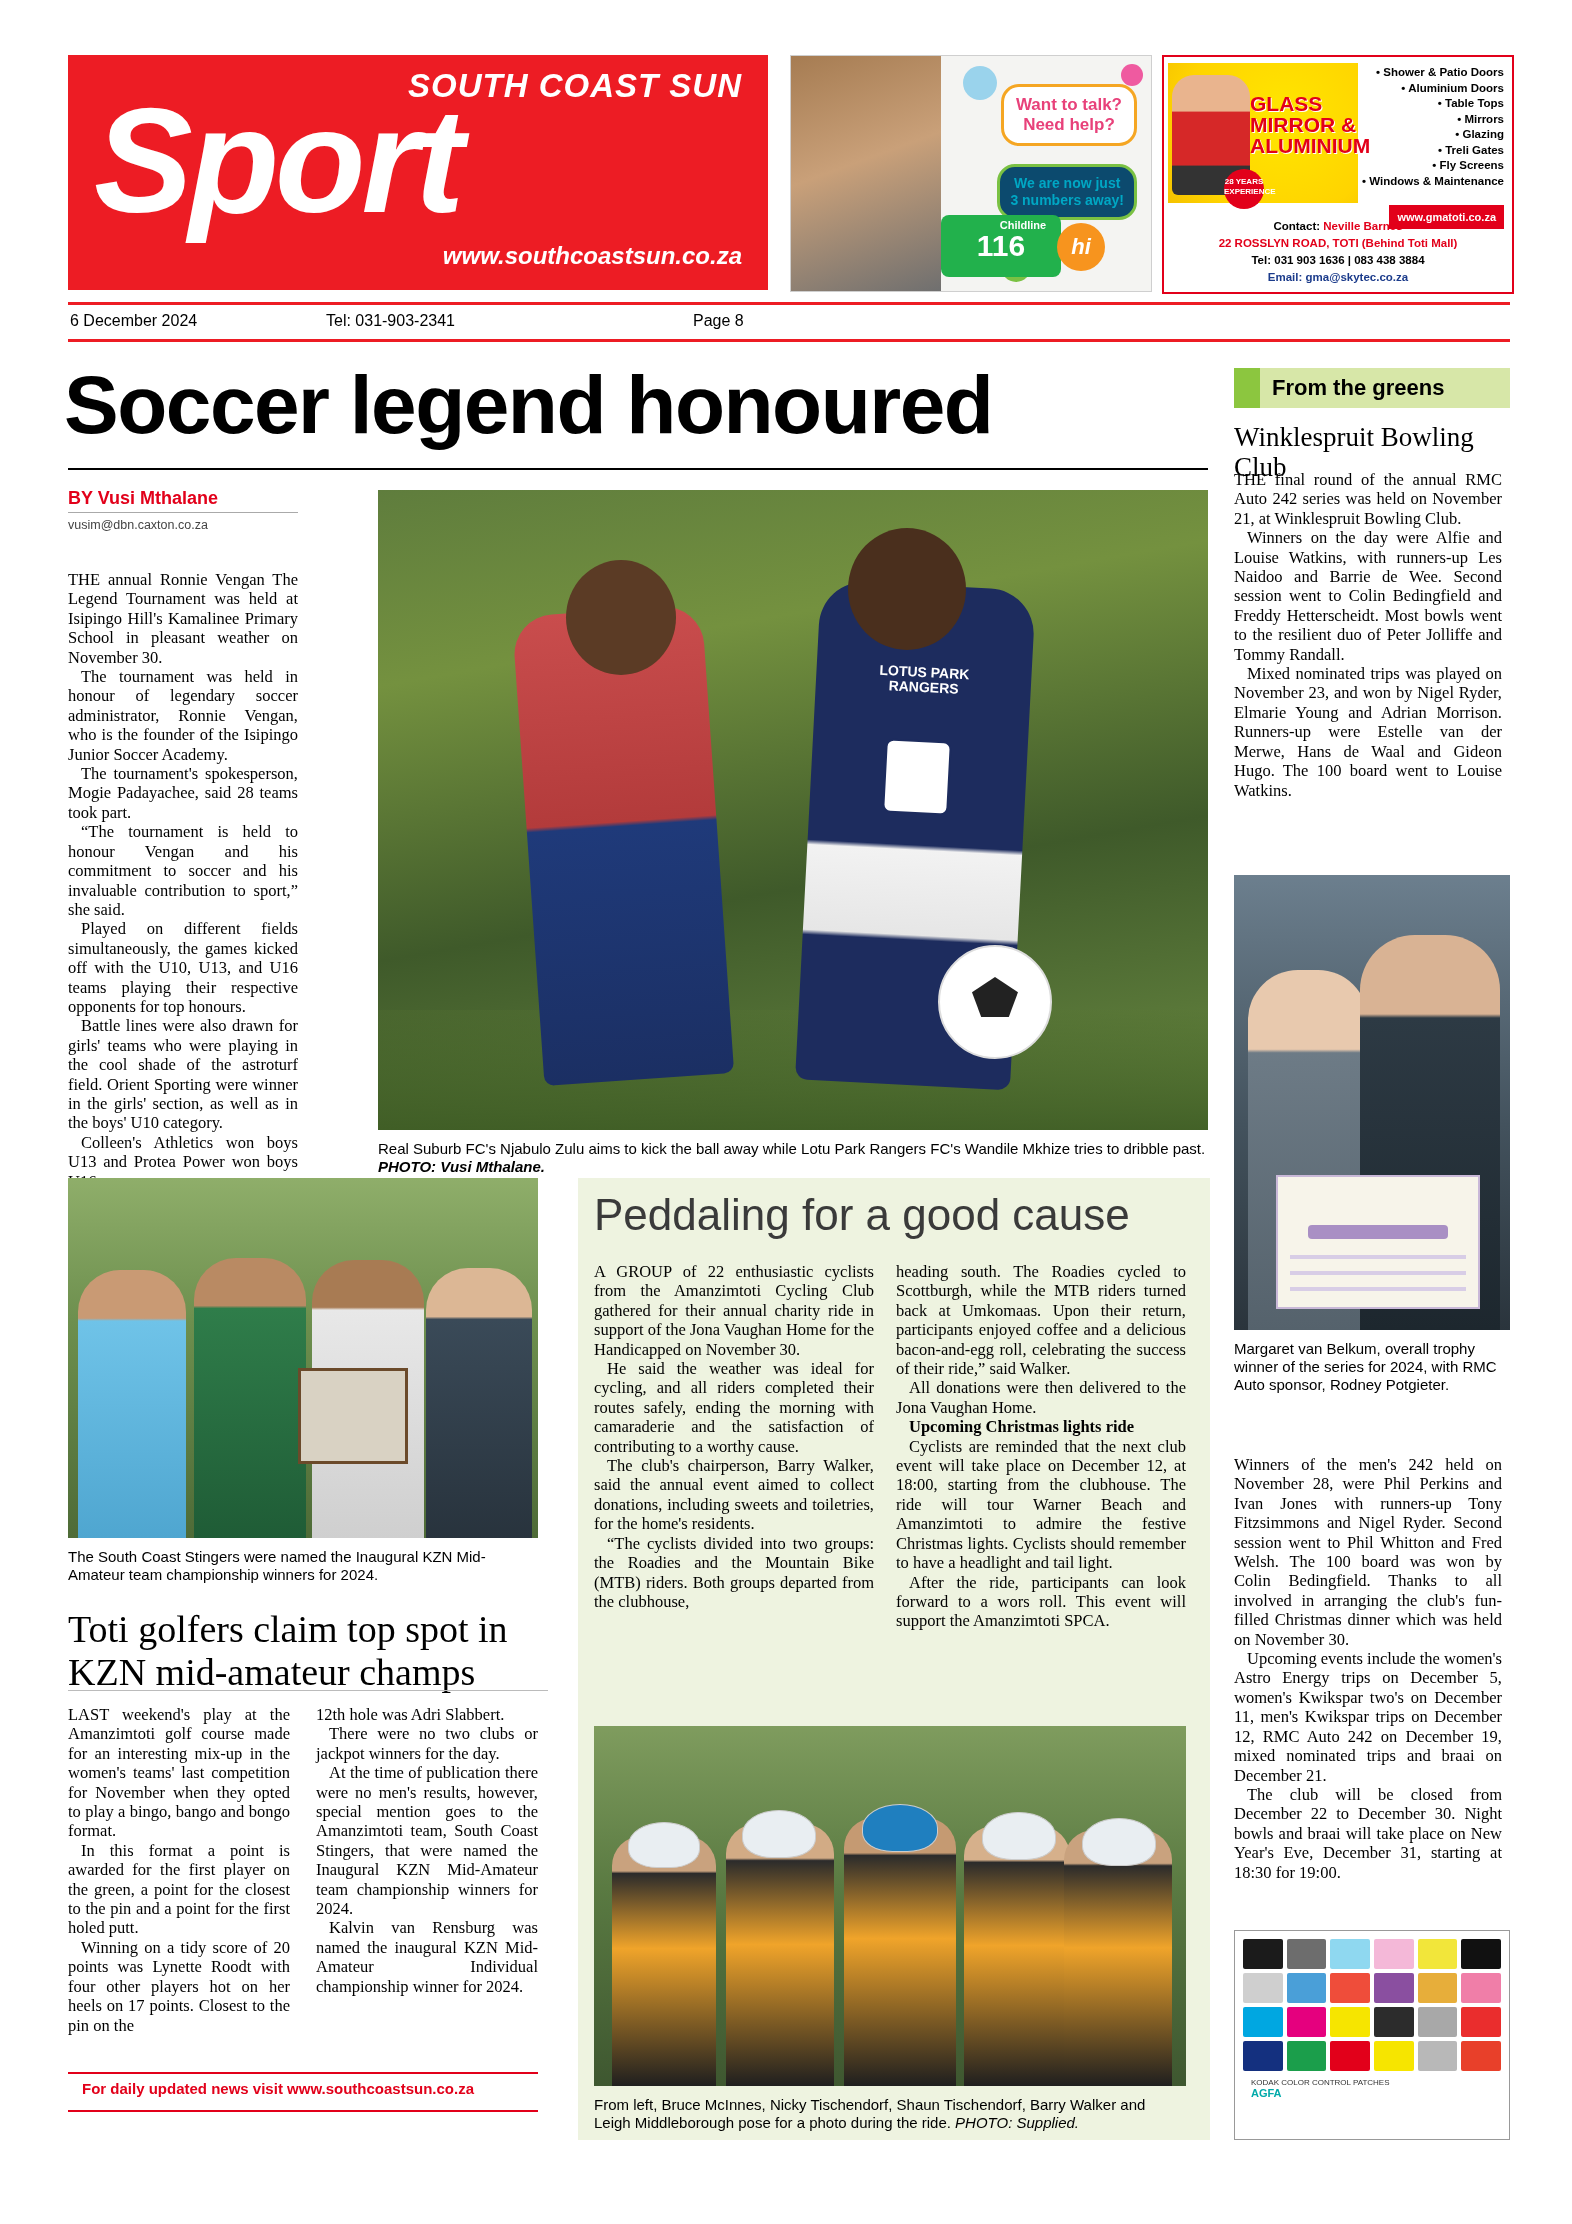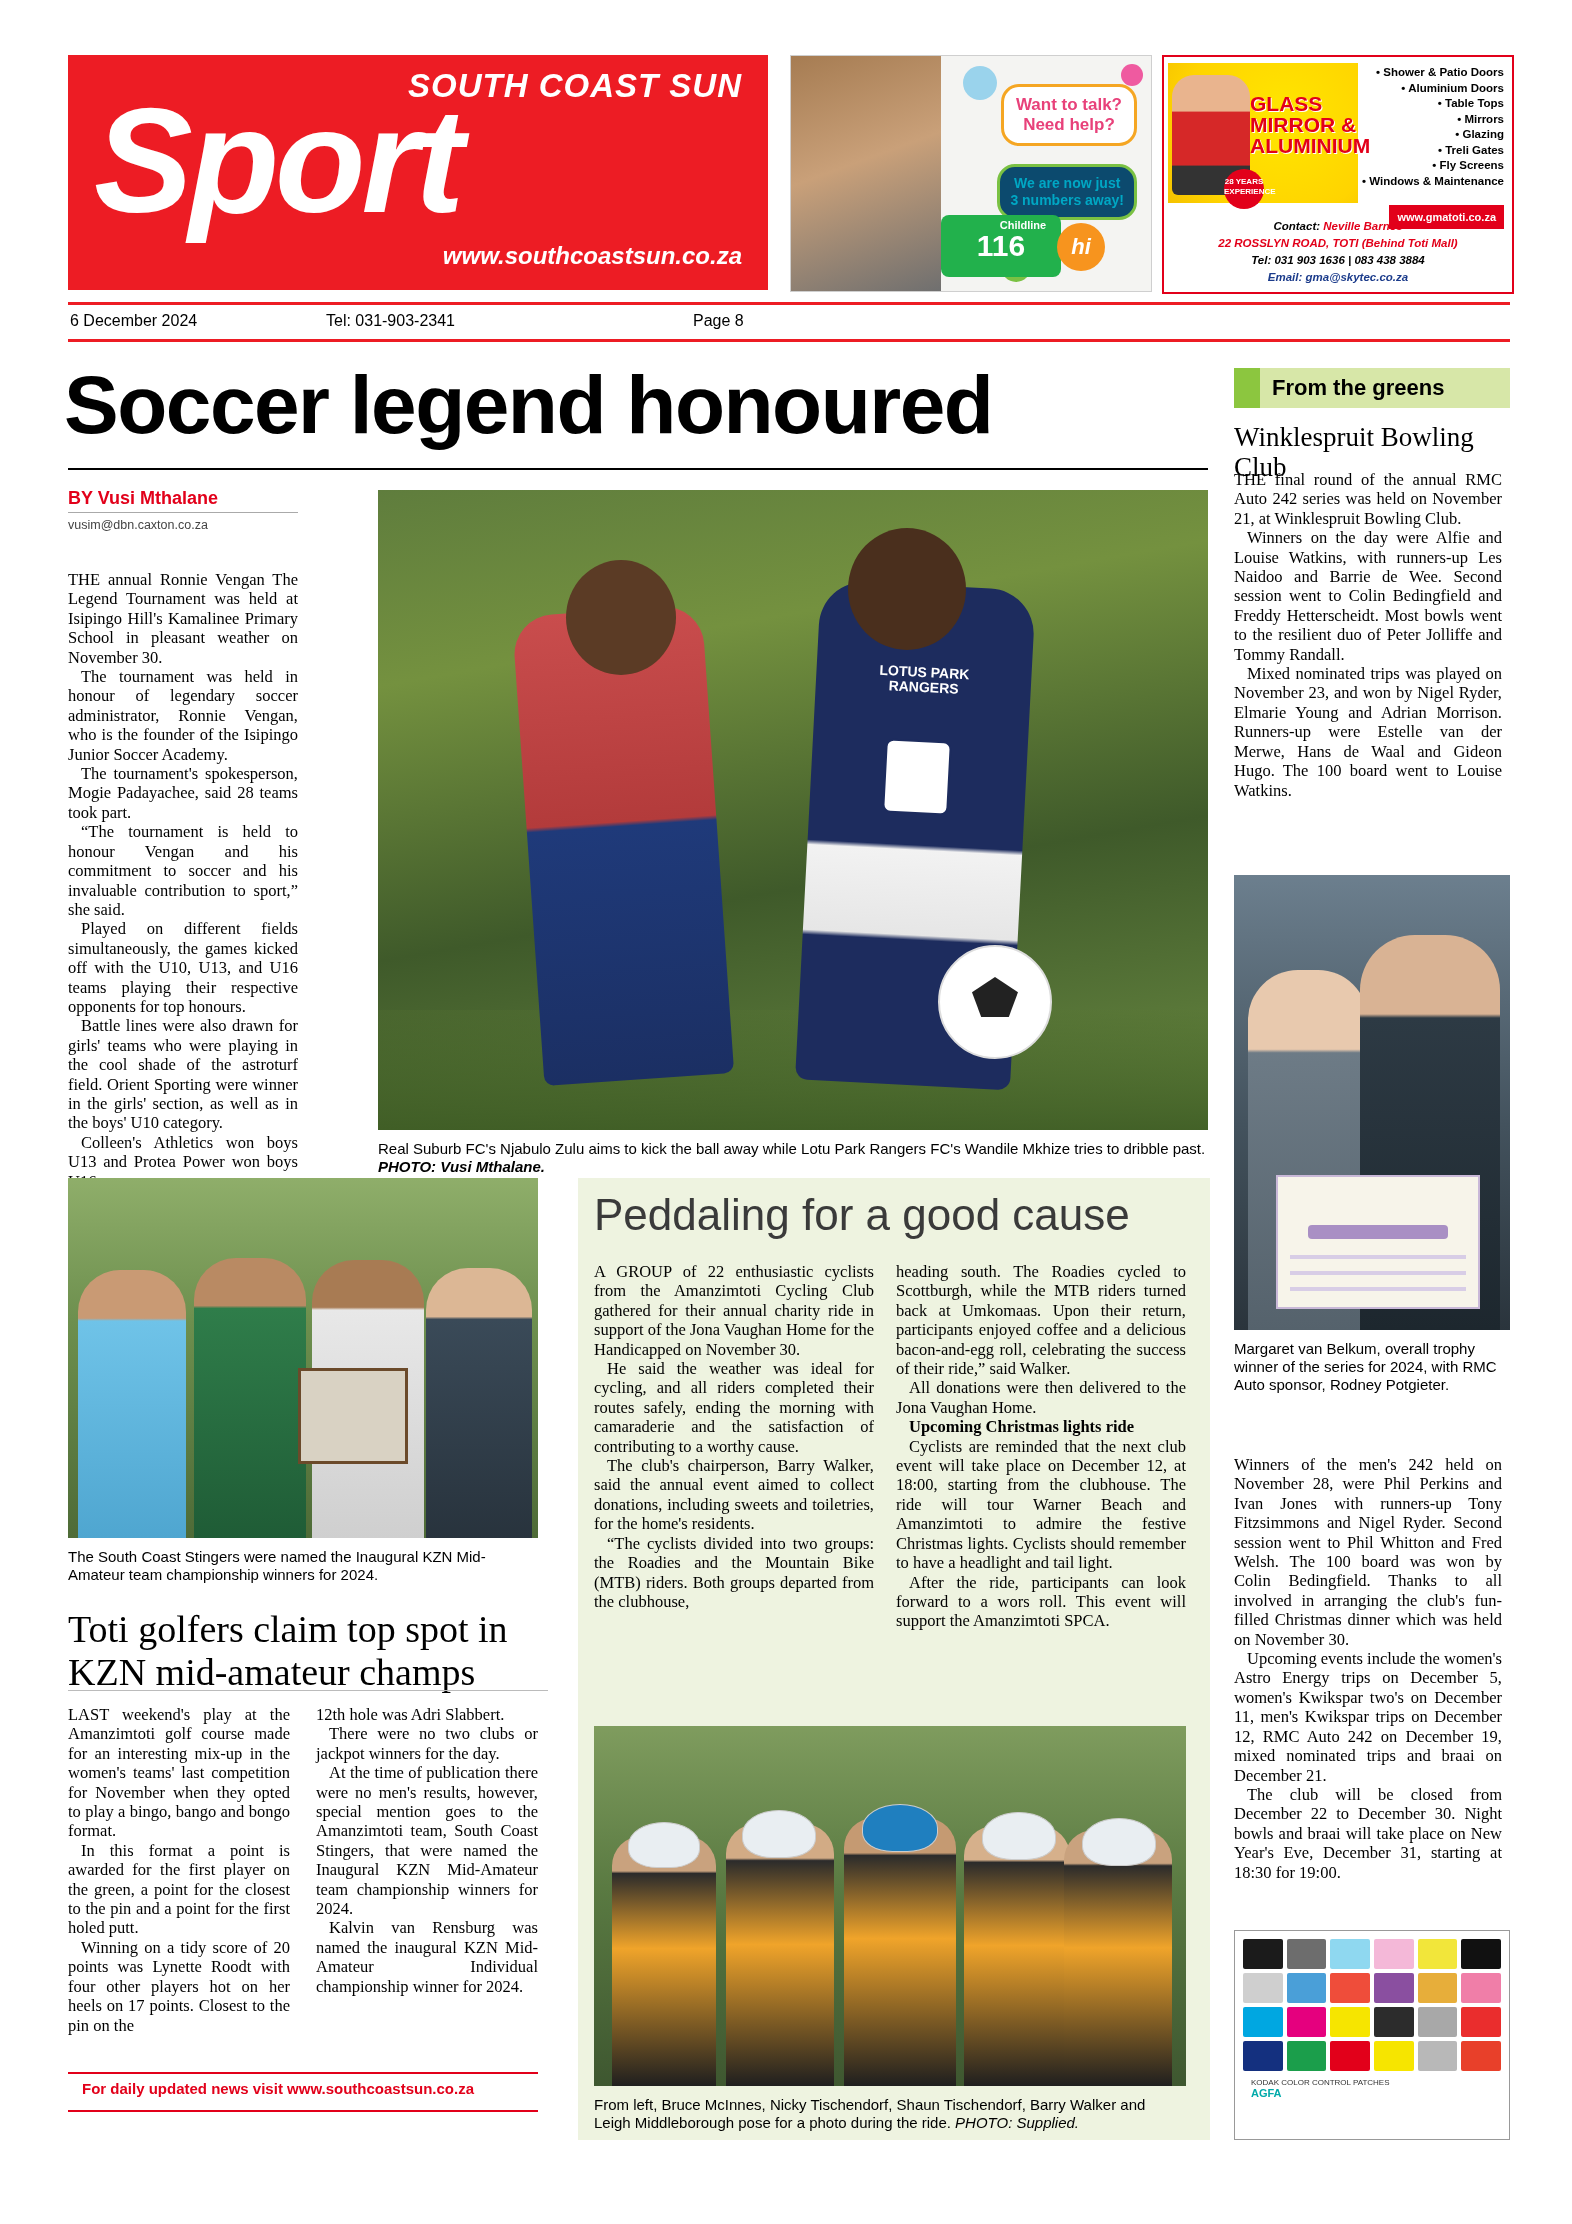--- a/index.html
+++ b/index.html
@@ -54,21 +54,21 @@
       font-weight:bold; font-size:21px; line-height:21px; text-shadow:1px 1px 0 #fff;}
   .gl-man{position:absolute; left:8px; top:18px; width:78px; height:120px;
       background:linear-gradient(180deg,#e9b48e 0%,#e9b48e 30%,#d62828 31%,#d62828 75%,#333 76%);
       border-radius:22px 22px 6px 6px;}
   .gl-badge{position:absolute; left:60px; top:112px; width:40px; height:40px; border-radius:50%;
       background:#e2001a; color:#fff; font-family:"Liberation Sans",sans-serif; font-weight:bold;
       font-size:8px; text-align:center; line-height:10px; padding-top:8px; box-sizing:border-box;}
   .gl-web{position:absolute; right:8px; top:148px; background:#e2001a; color:#fff;
       font-family:"Liberation Sans",sans-serif; font-size:11px; font-weight:bold; padding:6px 8px;}
   .gl-contact{position:absolute; left:0; right:0; bottom:6px; text-align:center;
-      font-family:"Liberation Sans",sans-serif; font-size:11.5px; line-height:17px; font-weight:bold;font-style:italic;}
+      font-family:"Liberation Sans",sans-serif; font-size:11.5px; line-height:17px; font-weight:bold;}
   .gl-contact .red{color:#e2001a;}
   .gl-contact .blue{color:#1b3b8b;}
 
   
   .folio{position:absolute; left:68px; top:302px; width:1442px; height:34px;
       border-top:3px solid #ed1c24; border-bottom:3px solid #ed1c24;}
   .folio-inner{position:absolute; left:0; top:0; width:700px; height:34px;
       font-family:"Liberation Sans",sans-serif; font-size:16px;}
   .folio-date{position:absolute; left:2px; top:7px;}
   .folio-tel{position:absolute; left:258px; top:7px;}

